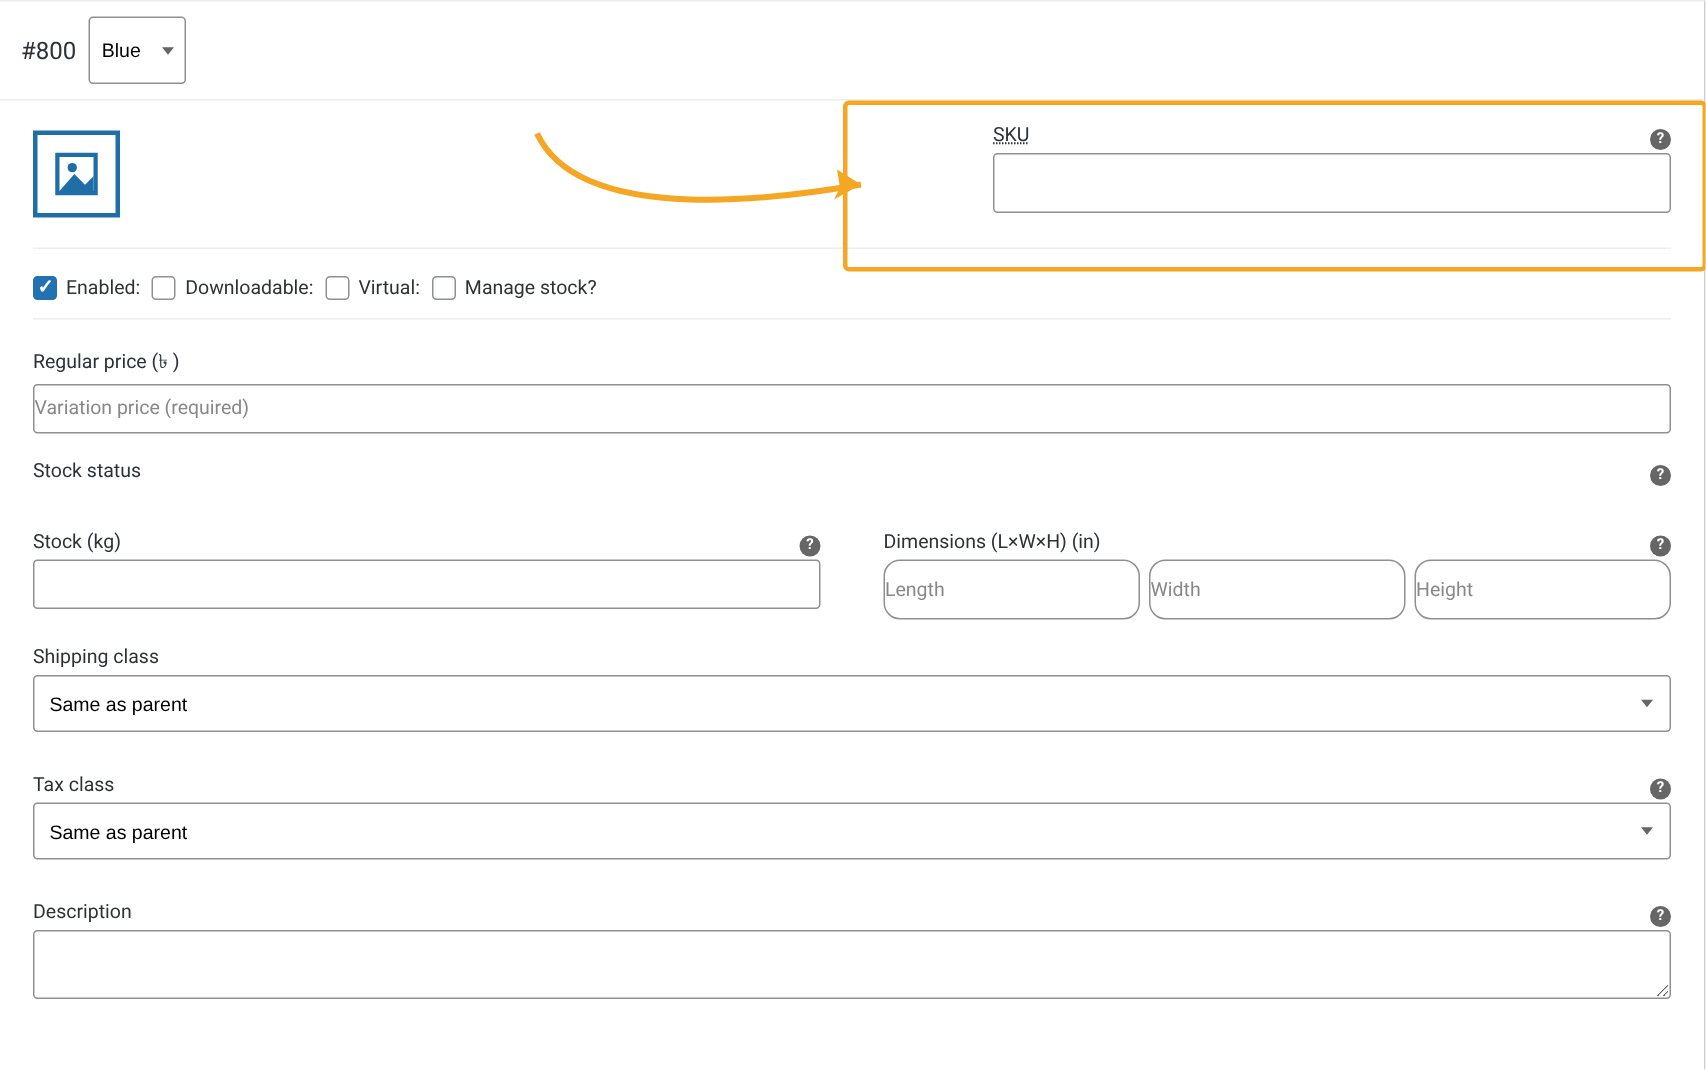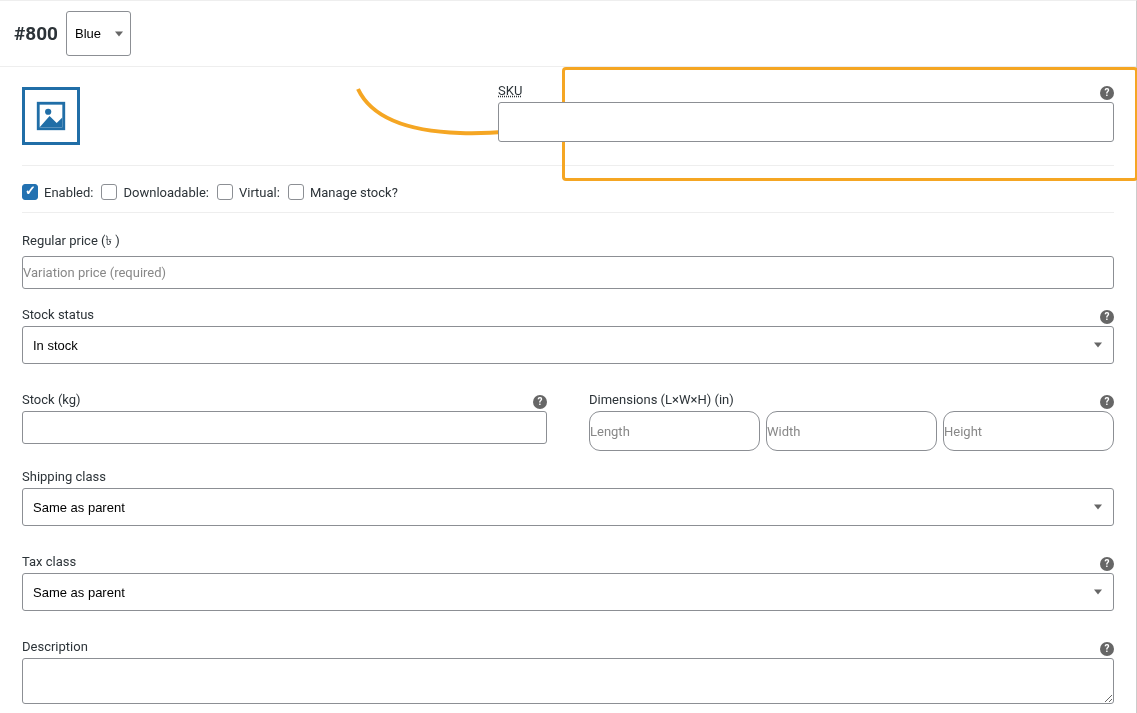--- a/index.html
+++ b/index.html
@@ -17,21 +17,21 @@
     border-right: 1px solid #ccc;
     height: 100%;
   }
   .header-bar {
     display: flex;
     align-items: center;
     padding: 10px 14px;
     border-bottom: 1px solid #eee;
     gap: 8px;
   }
-  .var-id { font-weight: 700; font-size: 19px; }
+  .var-id { font-weight: 400; font-size: 16px; }
   .select-attr {
     height: 45px;
     border: 1px solid #8c8f94;
     border-radius: 3px;
     padding: 0 28px 0 8px;
     font-size: 13px;
     background: #fff;
     appearance: none;
     position: relative;
   }
@@ -61,21 +61,21 @@
   .thumb {
     width: 58px; height: 58px;
     border: 3px solid #206ea7;
     display:flex; align-items:center; justify-content:center;
     margin-top: 4px;
   }
   .thumb svg { display:block; }
 
   .sku-block {
     margin-left: auto;
-    width: 616px;
+    width: 452px;
     position: relative;
   }
   .sku-highlight {
     position: absolute;
     left: 540px;
     top: -16px;
     width: 576px;
     height: 114px;
     border: 3px solid #f5a623;
     border-radius: 4px;
@@ -231,25 +231,20 @@
         <span class="lbl">Regular price (৳ )</span>
         <input type="text" placeholder="Variation price (required)" style="">
       </div>
     </div>
 
     <div class="full">
       <div class="lbl-row">
         <span class="lbl">Stock status</span>
         <span class="help-icon">?</span>
       </div>
-      <div class="big-select-wrap">
-        <select class="big-select">
-          <option>In stock</option>
-        </select>
-      </div>
     </div>
 
     <div class="two-col">
       <div class="col">
         <div class="lbl-row">
           <span class="lbl">Stock (kg)</span>
           <span class="help-icon">?</span>
         </div>
         <input type="text" style="">
       </div>

